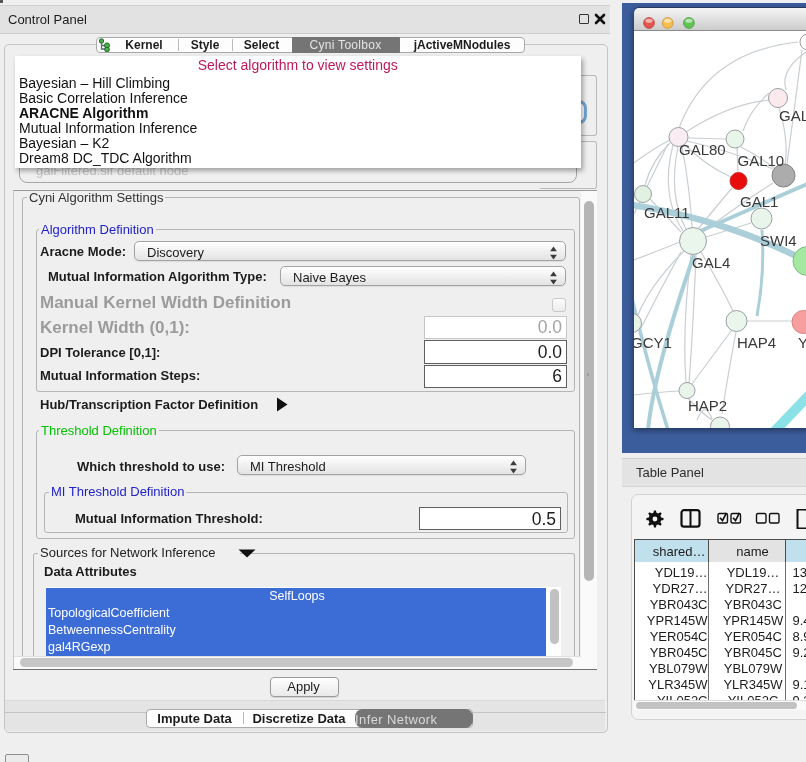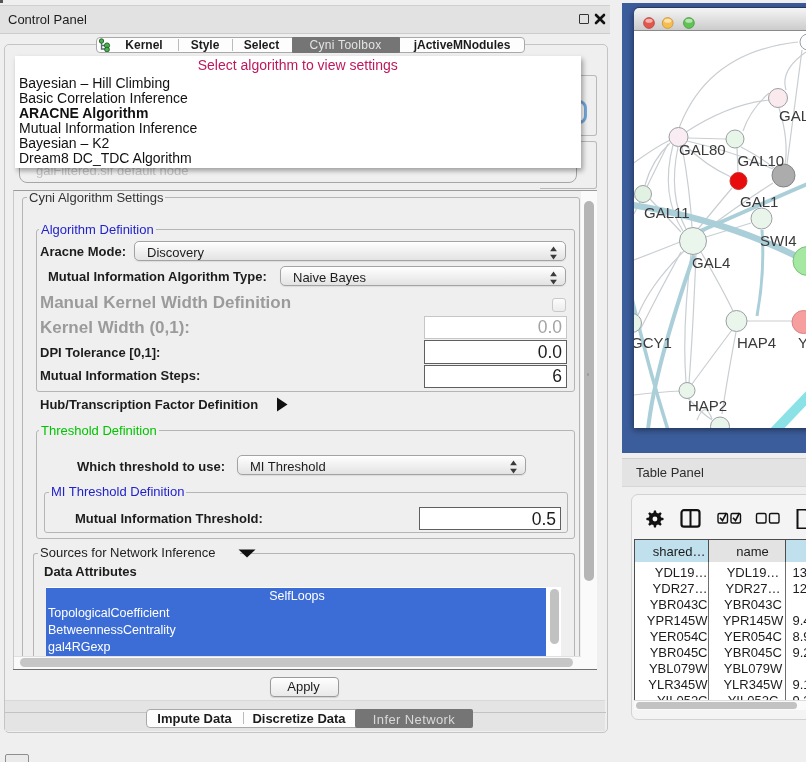--- a/index.html
+++ b/index.html
@@ -178,21 +178,21 @@
 
   <div class="abs" style="left:270px;top:677px;width:67px;height:18px;background:linear-gradient(#fefefe,#e9e9e9);border:1px solid #9a9a9a;border-radius:4px;box-shadow:0 1px 1px rgba(0,0,0,0.12);"></div>
   <div class="abs" style="left:270px;top:679px;width:67px;text-align:center;font-size:13px;">Apply</div>
 
   <div id="bottabs">
     <div class="abs" style="left:146px;top:709px;width:327px;height:18.5px;background:#fdfdfd;border:1px solid #a9a9a9;border-radius:4px;box-sizing:border-box;"></div>
     <div class="abs" style="left:146px;top:709px;width:327px;height:18.5px;font-size:13px;font-weight:bold;">
       <div class="abs" style="left:0;top:2px;width:97px;text-align:center;">Impute Data</div>
       <div class="abs" style="left:97px;top:3px;width:1px;height:12px;background:#bbb;"></div>
       <div class="abs" style="left:97px;top:2px;width:112px;text-align:center;">Discretize Data</div>
-      <div class="abs" style="left:209px;top:0;width:118px;height:18.5px;background:#757575;color:#d9d9d9;text-align:center;border-radius:2px;font-weight:normal;letter-spacing:0.4px;">
+      <div class="abs" style="left:209px;top:0;width:118px;height:18.5px;background:#757575;color:#d9d9d9;text-align:left;border-radius:8px;font-weight:normal;letter-spacing:0.4px;">
           <div style="margin-top:2.5px;">Infer Network</div>
         </div>
     </div>
   </div>
 
   <div class="abs" style="left:586.5px;top:372.5px;width:2.5px;height:3px;background:#9a9aa2;border-radius:1px;"></div>
 
   <div class="abs" style="left:5px;top:754px;width:22px;height:10px;background:#eaeaea;border:1px solid #8e8e8e;border-radius:2px;"></div>
 
   <div id="rightside">

